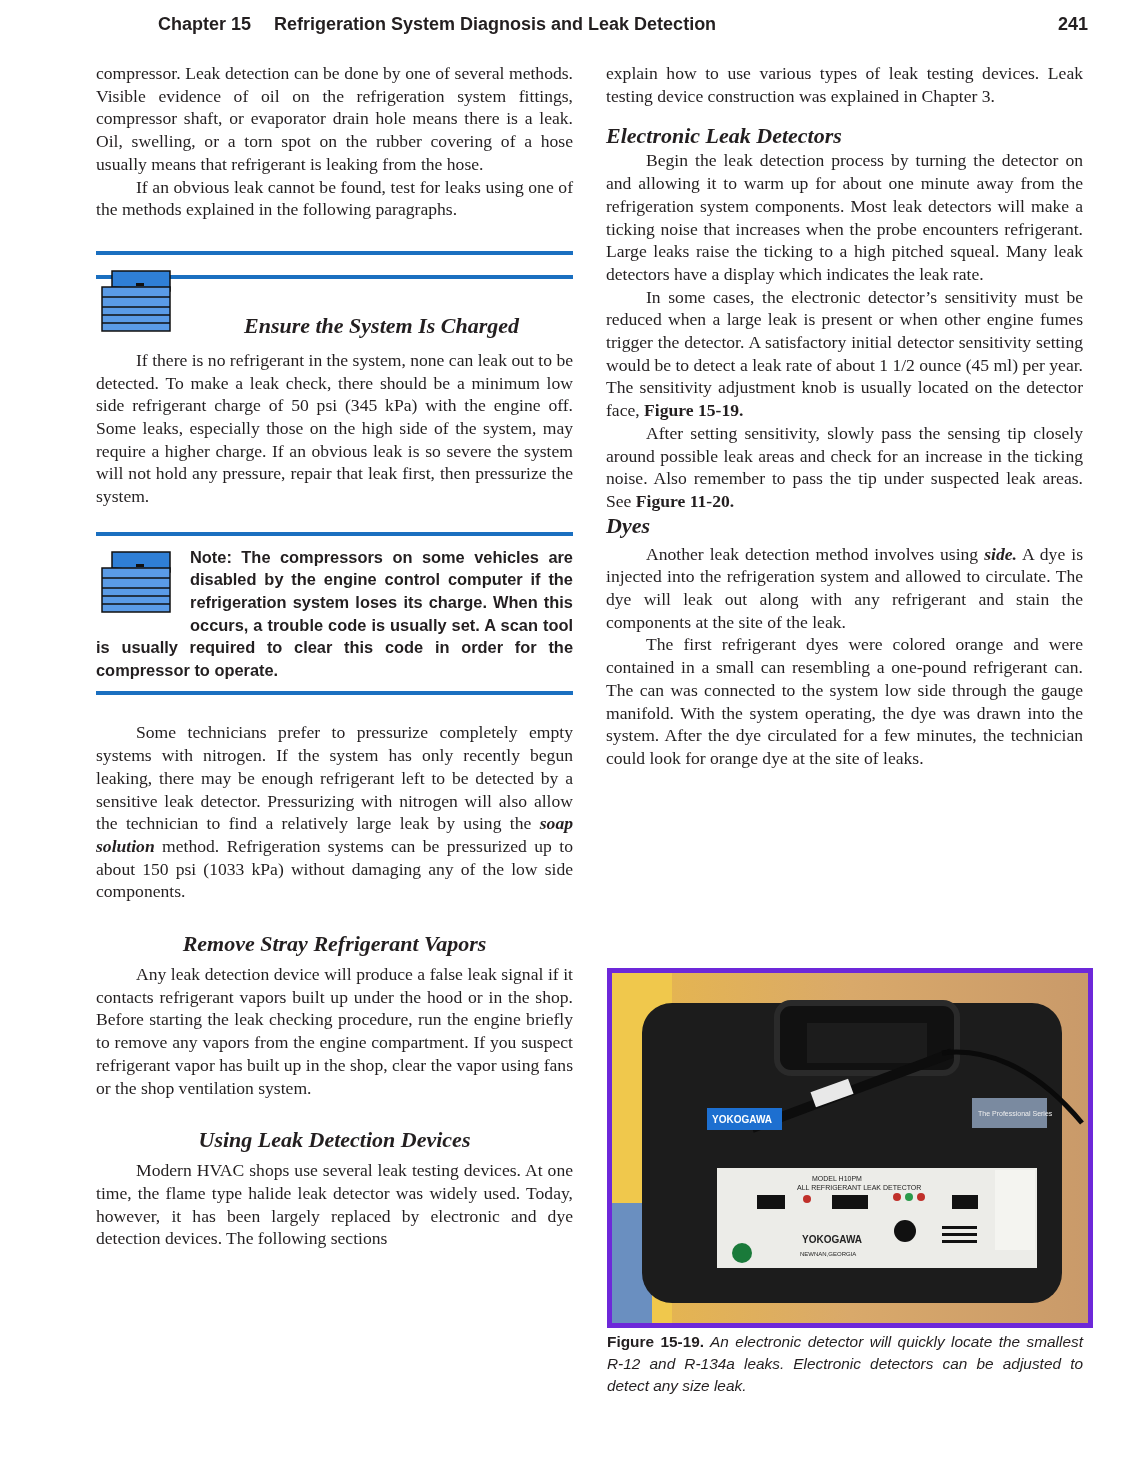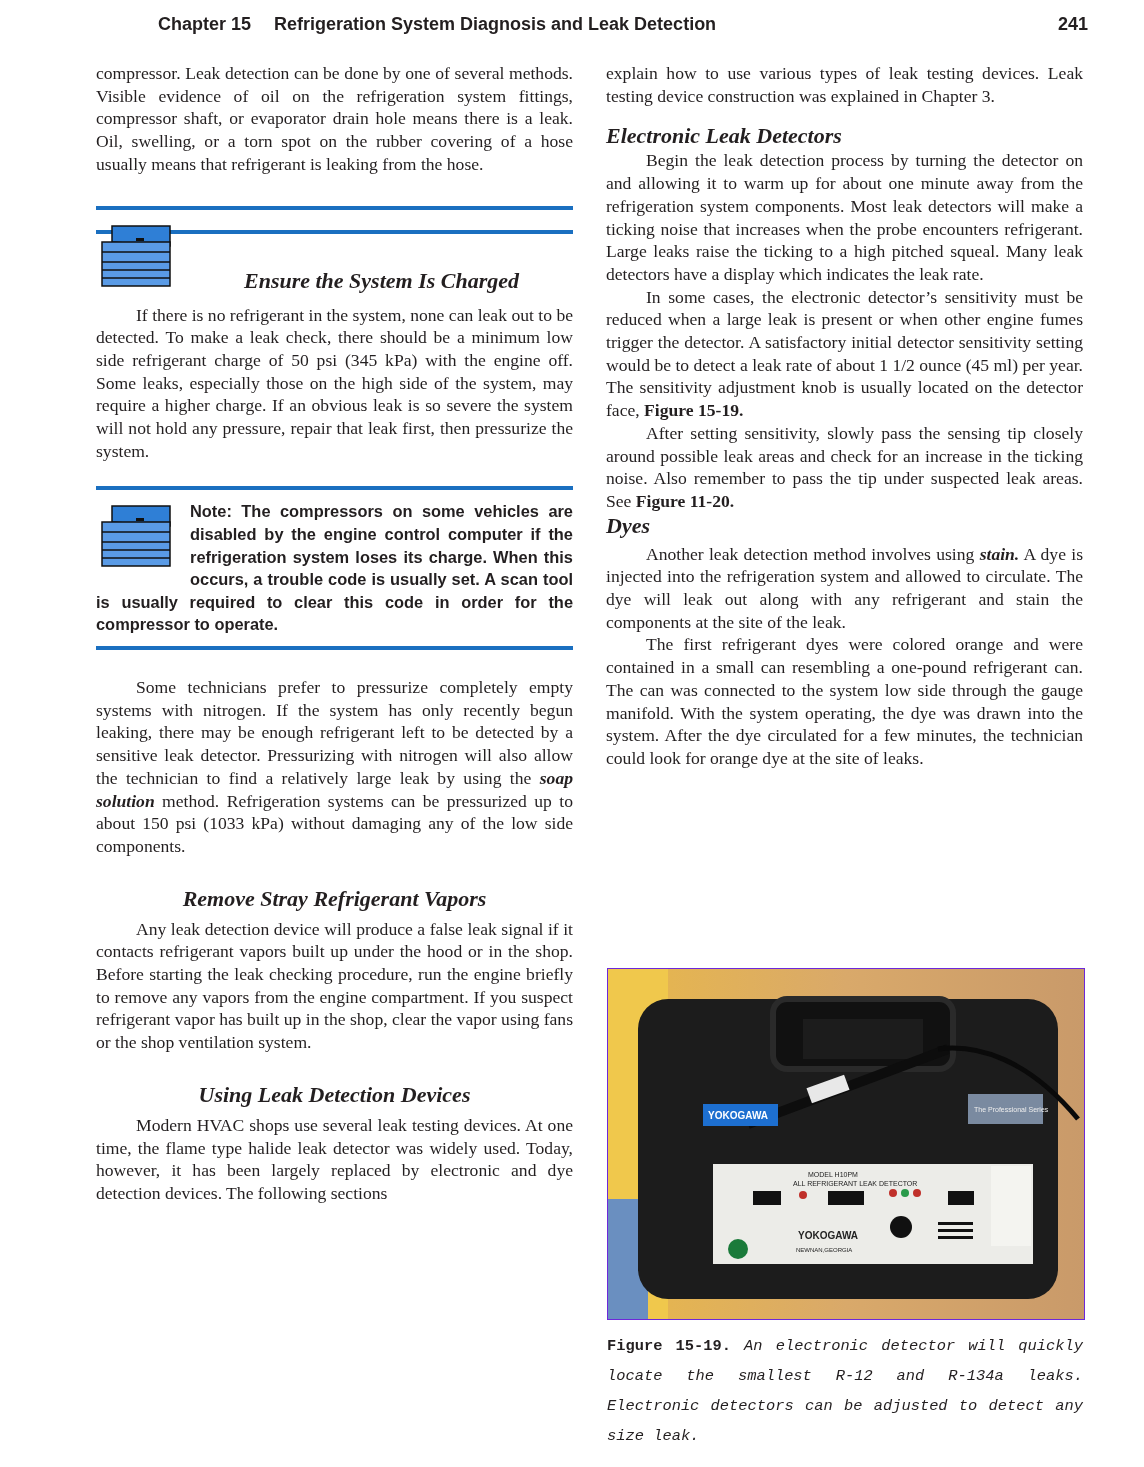--- a/index.html
+++ b/index.html
@@ -10,36 +10,37 @@
   .header .pnum { position: absolute; right: 0; top: 4px; margin-left: 39px; }
   .col { position: absolute; top: 62px; width: 477px; font-family: "Liberation Serif", serif; font-size: 17.6px; line-height: 22.7px; text-align: justify; }
   .col.left { left: 96px; }
   .col.right { left: 606px; }
   p { margin: 0; }
   p.ind { text-indent: 40px; }
   h2 { font-family: "Liberation Serif", serif; font-style: italic; font-weight: bold; font-size: 22px; margin: 0; line-height: 26px; color: #231f20; }
   h2.center { text-align: center; }
   .note { border-top: 4px solid #1a6fc0; border-bottom: 4px solid #1a6fc0; padding: 10px 0 10px 0; font-family: "Liberation Sans", sans-serif; font-weight: bold; font-size: 16.4px; line-height: 22.6px; text-align: justify; }
   .note .icon { float: left; width: 80px; height: 64px; margin: 4px 12px 0 2px; }
-  .fig { position: absolute; left: 607px; top: 968px; width: 476px; height: 350px; border: 1px solid #6d28d9; overflow: hidden; background: #e9c27a; }
-  .caption { position: absolute; left: 607px; top: 1331px; width: 476px; font-family: Liberation Mono, monospace; font-size: 15.4px; line-height: 30px; text-align: justify; }
+  .fig { position: absolute; left: 607px; top: 968px; width: 476px; height: 350px; border: 5px solid #6d28d9; overflow: hidden; background: #e9c27a; }
+  .caption { position: absolute; left: 607px; top: 1331px; width: 476px; font-family: Liberation Sans, sans-serif; font-size: 15.4px; line-height: 22px; text-align: justify; }
   .caption b { font-weight: bold; }
   .caption i { font-style: italic; }
 </style>
 </head>
 <body>
 
 <div class="header">
   <span class="chap">Chapter 15</span>
   <span class="title">Refrigeration System Diagnosis and Leak Detection</span>
   <span class="pnum">241</span>
 </div>
 
 <div class="col left">
   <p>compressor. Leak detection can be done by one of several methods. Visible evidence of oil on the refrigeration system fittings, compressor shaft, or evaporator drain hole means there is a leak. Oil, swelling, or a torn spot on the rubber covering of a hose usually means that refrigerant is leaking from the hose.</p>
+  <p class="ind">If an obvious leak cannot be found, test for leaks using one of the methods explained in the following paragraphs.</p>
 
   <div class="note" style="margin-top:30px;">
     <svg class="icon" viewBox="0 0 80 64">
       <polygon points="14,2 72,2 72,22 14,18" fill="#2f7fd6" stroke="#111" stroke-width="1.5"></polygon>
       <rect x="4" y="18" width="68" height="44" fill="#5a9be6" stroke="#111" stroke-width="1.5"></rect>
       <line x1="4" y1="28" x2="72" y2="28" stroke="#111" stroke-width="1.5"></line>
       <line x1="4" y1="38" x2="72" y2="38" stroke="#111" stroke-width="1.5"></line>
       <line x1="4" y1="46" x2="72" y2="46" stroke="#111" stroke-width="1.5"></line>
       <line x1="4" y1="54" x2="72" y2="54" stroke="#111" stroke-width="1.5"></line>
       <rect x="38" y="14" width="8" height="3" fill="#111"></rect>
@@ -71,21 +72,21 @@
   <p class="ind" style="margin-top:6px;">Modern HVAC shops use several leak testing devices. At one time, the flame type halide leak detector was widely used. Today, however, it has been largely replaced by electronic and dye detection devices. The following sections</p>
 </div>
 
 <div class="col right">
   <p>explain how to use various types of leak testing devices. Leak testing device construction was explained in Chapter 3.</p>
   <h2 style="margin-top:16px;">Electronic Leak Detectors</h2>
   <p class="ind">Begin the leak detection process by turning the detector on and allowing it to warm up for about one minute away from the refrigeration system components. Most leak detectors will make a ticking noise that increases when the probe encounters refrigerant. Large leaks raise the ticking to a high pitched squeal. Many leak detectors have a display which indicates the leak rate.</p>
   <p class="ind"><span>In some cases, the electronic detector’s sensitivity must be reduced when a large leak is present or when other engine fumes trigger the detector. A satisfactory initial detector sensitivity setting would be to detect a leak rate of about 1 1/2 ounce (45 ml) per year. The sensitivity adjustment knob is usually located on the detector face, </span><b>Figure 15-19.</b></p>
   <p class="ind"><span>After setting sensitivity, slowly pass the sensing tip closely around possible leak areas and check for an increase in the ticking noise. Also remember to pass the tip under suspected leak areas. See </span><b>Figure 11-20.</b></p>
   <h2 style="">Dyes</h2>
-  <p class="ind" style="margin-top:4px;"><span>Another leak detection method involves using </span><b><i>stain.</i></b><span> A dye is injected into the refrigeration system and allowed to circulate. The dye will leak out along with any refrigerant and stain the components at the site of the leak.</span></p>
+  <p class="ind" style="margin-top:4px;"><span>Another leak detection method involves using </span><b><i>side.</i></b><span> A dye is injected into the refrigeration system and allowed to circulate. The dye will leak out along with any refrigerant and stain the components at the site of the leak.</span></p>
   <p class="ind">The first refrigerant dyes were colored orange and were contained in a small can resembling a one-pound refrigerant can. The can was connected to the system low side through the gauge manifold. With the system operating, the dye was drawn into the system. After the dye circulated for a few minutes, the technician could look for orange dye at the site of leaks.</p>
 </div>
 
 <div class="fig">
   <svg width="476" height="350" viewBox="0 0 476 350">
     <defs>
       <linearGradient id="bg" x1="0" y1="0" x2="1" y2="0">
         <stop offset="0" stop-color="#e8b84a"></stop>
           <stop offset="0.5" stop-color="#d9a96a"></stop>
           <stop offset="1" stop-color="#c99a6a"></stop>

